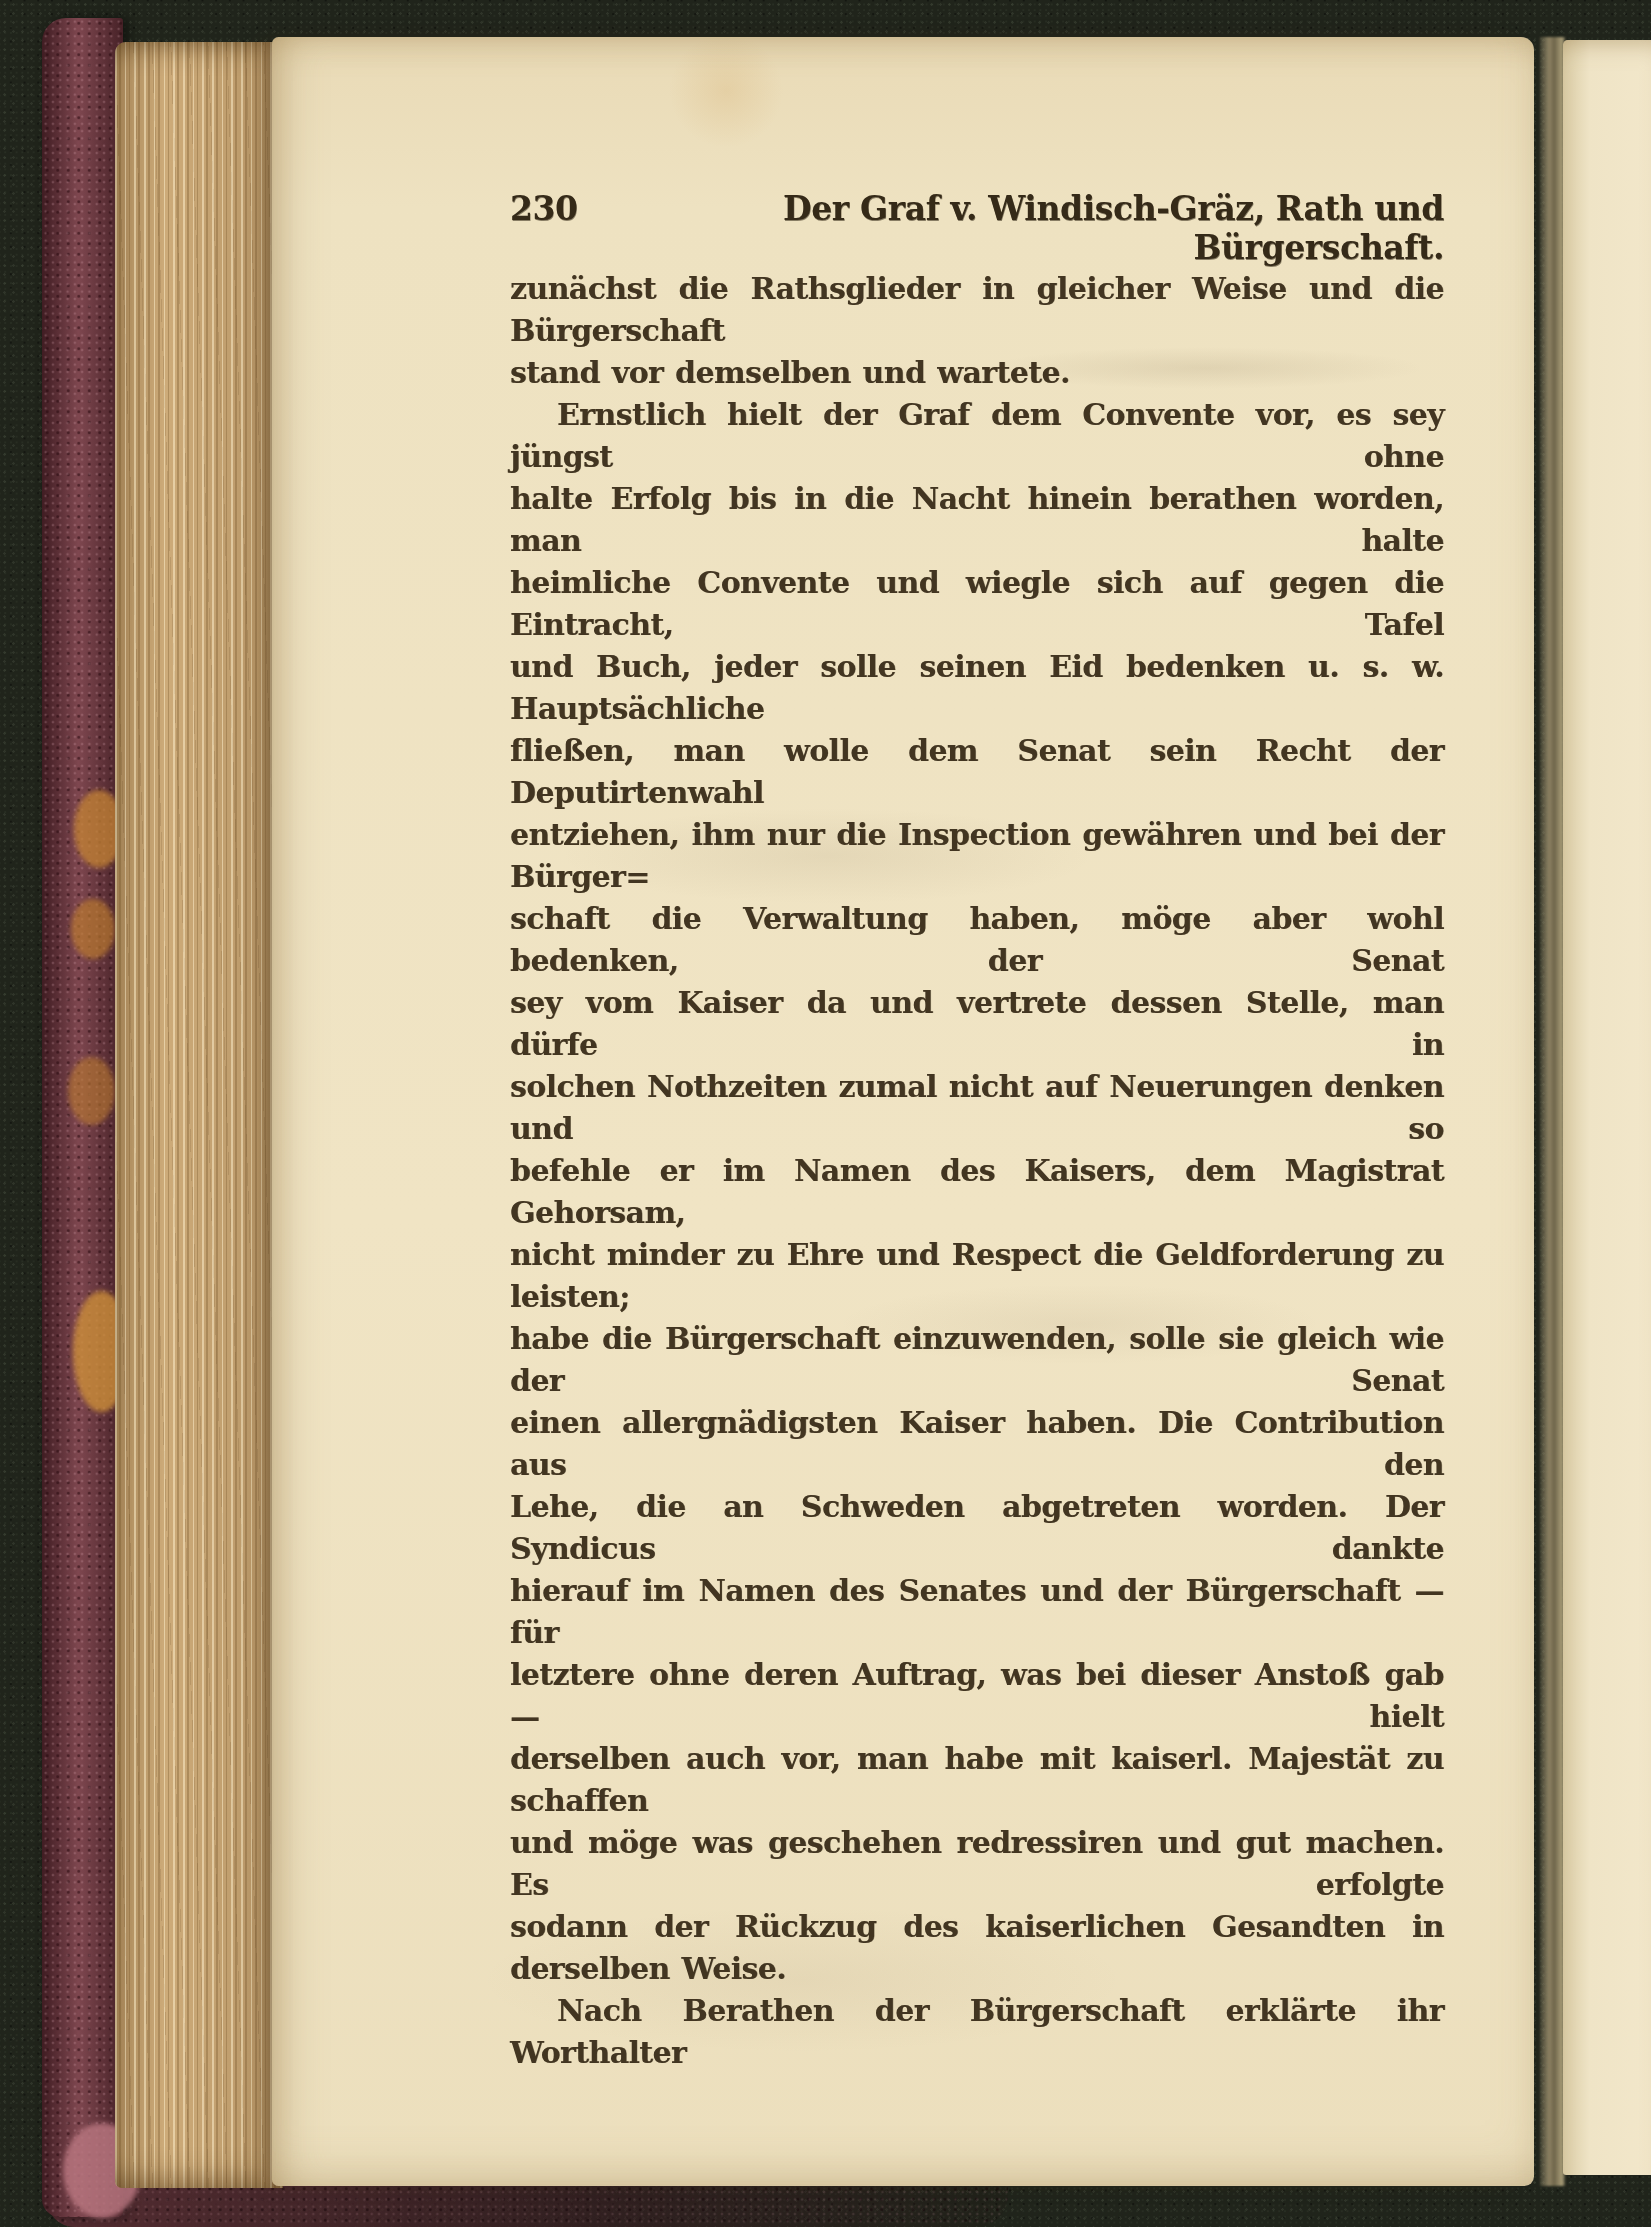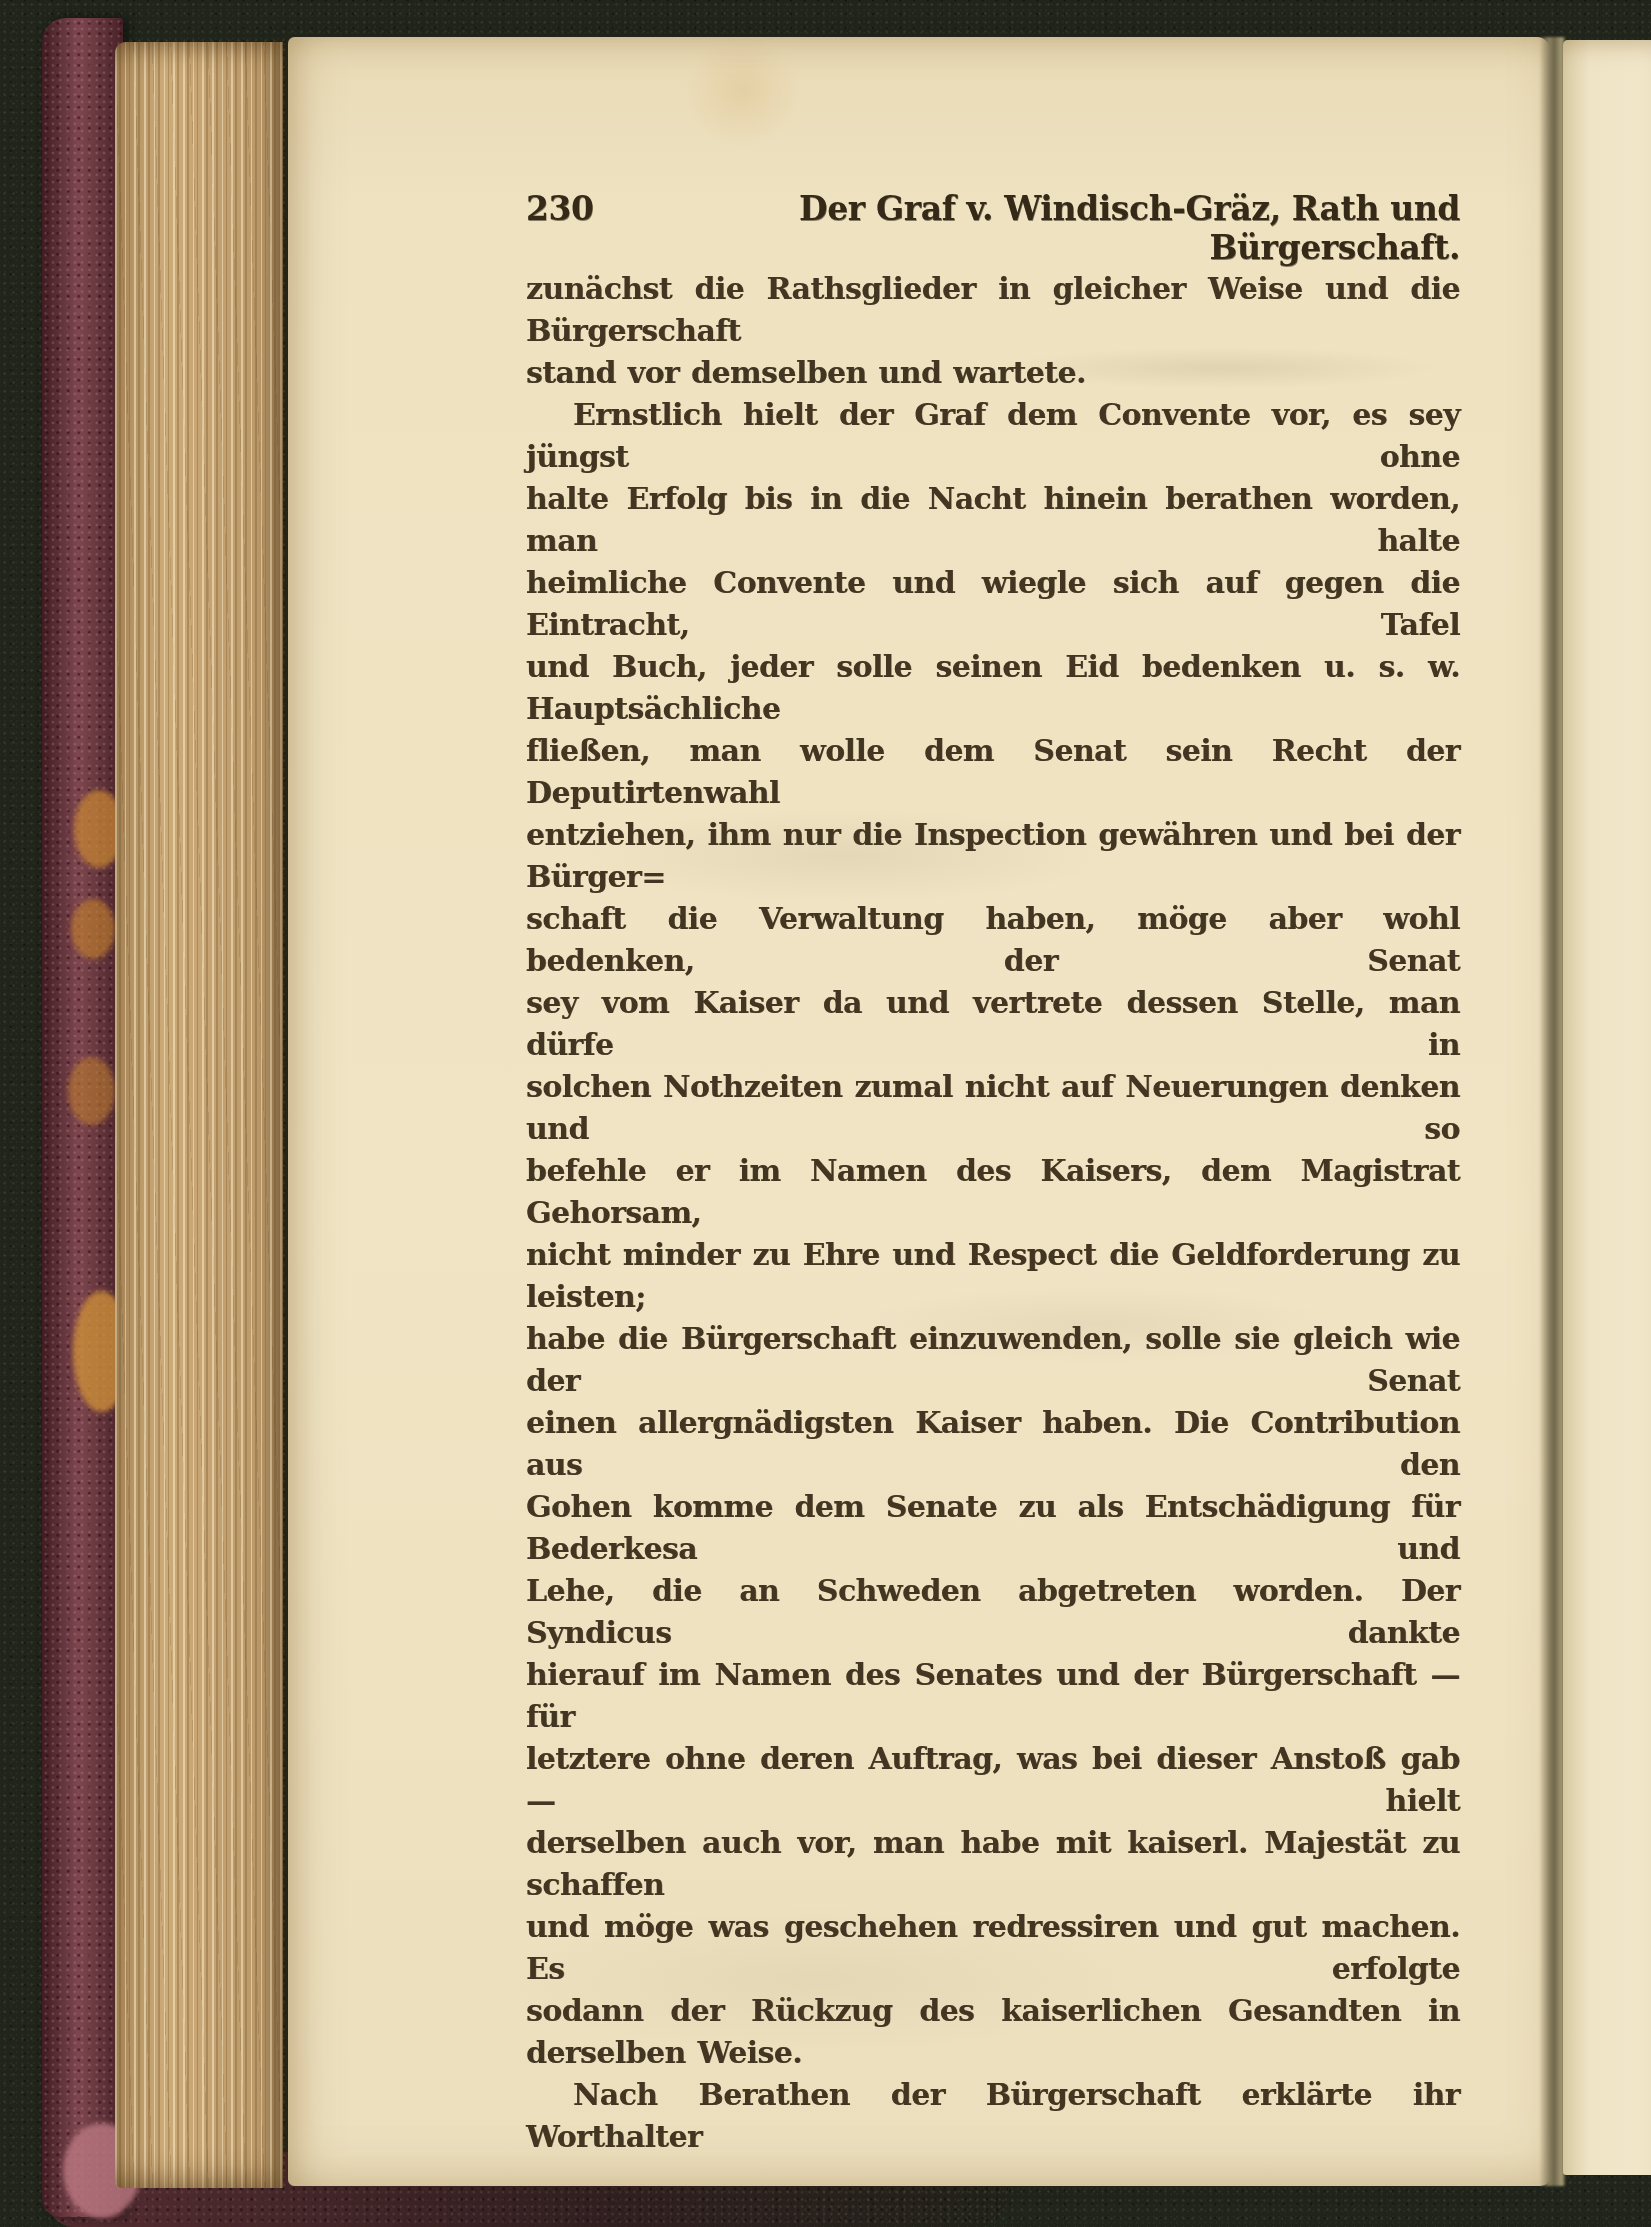--- a/index.html
+++ b/index.html
@@ -48,21 +48,21 @@
     border-radius:11.3px 0 0 6.5px;
     background-color:#cdab79;
     background-image:
       repeating-linear-gradient(90deg, rgba(255,242,208,.5) 0 1.6px, rgba(0,0,0,0) 1.6px 4px, rgba(122,90,46,.36) 4px 5.7px, rgba(0,0,0,0) 5.7px 9.7px),
       repeating-linear-gradient(88deg, rgba(92,62,26,.16) 0 0.8px, transparent 0.8px 18.6px),
       linear-gradient(90deg, rgba(112,82,42,.4), rgba(0,0,0,0) 30%, rgba(124,92,52,.22) 85%, rgba(92,66,32,.42));
     box-shadow:inset 0 19.4px 24px -14.5px rgba(70,45,15,.55), inset 0 -24px 27.5px -16px rgba(70,45,15,.5);
   }
   
   .page{
-    position:absolute;left:288px;top:37px;width:1262px;height:2149px;
+    position:absolute;left:272px;top:37px;width:1262px;height:2149px;
     border-radius:6.5px 13px 9.7px 6.5px;
     background:
       radial-gradient(circle at 36% 2.5%, rgba(207,162,92,.22), rgba(0,0,0,0) 57px),
       radial-gradient(ellipse 218px 21px at 74% 15.4%, rgba(124,104,72,.13), rgba(0,0,0,0) 100%),
       radial-gradient(ellipse 267px 48px at 44% 38.1%, rgba(128,108,76,.1), rgba(0,0,0,0) 100%),
       radial-gradient(ellipse 242px 40px at 64% 59.9%, rgba(128,108,76,.09), rgba(0,0,0,0) 100%),
       radial-gradient(ellipse 323px 73px at 42% 90.4%, rgba(134,112,78,.08), rgba(0,0,0,0) 100%),
       linear-gradient(180deg,#e9dab6 0%,#eee2c1 8%,#f0e4c4 55%,#ecdfbd 100%);
     box-shadow:
       -16px 0 24px -9.7px rgba(60,40,15,.4),
@@ -132,21 +132,20 @@
         <div class="ln">und Buch, jeder solle seinen Eid bedenken u. s. w. Hauptsächliche</div>
         <div class="ln">fließen, man wolle dem Senat sein Recht der Deputirtenwahl</div>
         <div class="ln">entziehen, ihm nur die Inspection gewähren und bei der Bürger=</div>
         <div class="ln">schaft die Verwaltung haben, möge aber wohl bedenken, der Senat</div>
         <div class="ln">sey vom Kaiser da und vertrete dessen Stelle, man dürfe in</div>
         <div class="ln">solchen Nothzeiten zumal nicht auf Neuerungen denken und so</div>
         <div class="ln">befehle er im Namen des Kaisers, dem Magistrat Gehorsam,</div>
         <div class="ln">nicht minder zu Ehre und Respect die Geldforderung zu leisten;</div>
         <div class="ln">habe die Bürgerschaft einzuwenden, solle sie gleich wie der Senat</div>
         <div class="ln">einen allergnädigsten Kaiser haben.  Die Contribution aus den</div>
-        <div class="ln">Gohen komme dem Senate zu als Entschädigung für Bederkesa und</div>
         <div class="ln">Lehe, die an Schweden abgetreten worden.  Der Syndicus dankte</div>
         <div class="ln">hierauf im Namen des Senates und der Bürgerschaft — für</div>
         <div class="ln">letztere ohne deren Auftrag, was bei dieser Anstoß gab — hielt</div>
         <div class="ln">derselben auch vor, man habe mit kaiserl. Majestät zu schaffen</div>
         <div class="ln">und möge was geschehen redressiren und gut machen.  Es erfolgte</div>
         <div class="ln end">sodann der Rückzug des kaiserlichen Gesandten in derselben Weise.</div>
         <div class="ln ind">Nach Berathen der Bürgerschaft erklärte ihr Worthalter</div>
       </div>
   </div>
 

